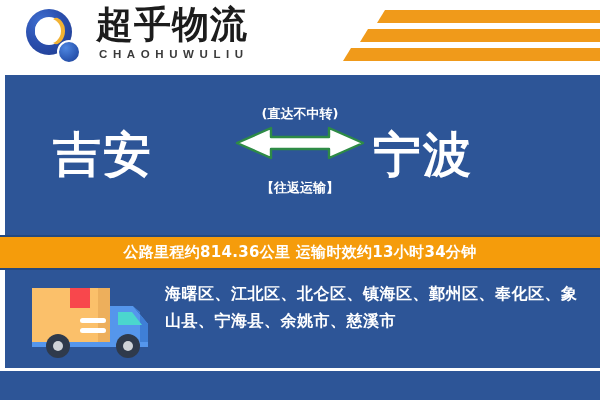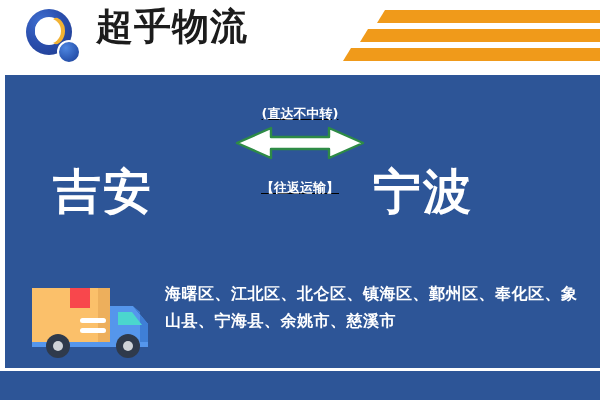--- a/index.html
+++ b/index.html
@@ -61,21 +61,21 @@
     position: absolute;
     left: 31px; top: 31px;
     width: 20px; height: 20px;
     border-radius: 50%;
     background: radial-gradient(circle at 34% 30%, #4e86e0 0%, #2c59b4 60%, #1f3f93 100%);
     border: 2px solid #ffffff;
   }
   .brand-cn {
     position: absolute;
     left: 96px; top: 6px;
-    font-family: Liberation Sans, sans-serif;
+    font-family: Liberation Mono, monospace;
     font-size: 37px;
     font-weight: bold;
     color: #1c1c1c;
     letter-spacing: 1px;
     line-height: 42px;
     white-space: nowrap;
     text-align: center;
   }
   .brand-en {
     position: absolute;
@@ -106,31 +106,29 @@
   }
   .city {
     position: absolute;
     top: 18px;
     font-family: "DejaVu Sans", sans-serif;
     font-size: 48px;
     font-weight: bold;
     color: #ffffff;
     letter-spacing: 2px;
     white-space: nowrap;
-    margin-top: 37px;
   }
   .city-origin { left: 48px; }
   .city-dest  { left: 368px; }
 
   .arrow-block {
     position: absolute;
     left: 210px; top: 0px;
     width: 170px; height: 112px;
     text-align: center;
-    text-decoration: underline;
   }
   .arrow-top-label {
     font-family: "DejaVu Sans", sans-serif;
     font-size: 13px;
     font-weight: bold;
     color: #ffffff;
     line-height: 18px;
     white-space: nowrap;
   }
   .arrow-svg { display: block; margin: 3px auto 0; }
@@ -209,20 +207,21 @@
 
   <div class="logo-mark">
     <div class="logo-ring"></div>
     <div class="logo-hole"></div>
     <div class="logo-crescent"></div>
     <div class="logo-crescent-cut"></div>
     <div class="logo-dot"></div>
   </div>
 
   <div class="brand-cn">超乎物流</div>
+  <div class="brand-en">CHAOHUWULIU</div>
 
   <svg class="stripes" viewBox="0 0 270 55" width="270" height="55">
     <polygon points="55,0 270,0 270,13 47,13" fill="#F09A1A"></polygon>
     <polygon points="38,19 270,19 270,32 30,32" fill="#F09A1A"></polygon>
     <polygon points="21,38 270,38 270,51 13,51" fill="#F09A1A"></polygon>
   </svg>
 </div>
 
 <div class="panel">
 
@@ -235,20 +234,23 @@
       <svg class="arrow-svg" viewBox="0 0 130 34" width="130" height="34">
         <polygon points="2,17 36,2 36,11 94,11 94,2 128,17 94,32 94,23 36,23 36,32" fill="#FFFFFF" stroke="#2E8B46" stroke-width="2.4" stroke-linejoin="round"></polygon>
       </svg>
 
       <div class="arrow-bottom-label">【往返运输】</div>
     </div>
 
     <div class="city city-dest">宁波</div>
   </div>
 
+  <div class="banner">
+    <div class="banner-text">公路里程约814.36公里   运输时效约13小时34分钟</div>
+  </div>
 
   <div class="coverage">
 
     <svg class="truck" viewBox="0 0 125 78" width="125" height="78">
 
       <rect x="2" y="6" width="78" height="54" fill="#FBC06A"></rect>
       <rect x="68" y="6" width="12" height="54" fill="#EDAF5C"></rect>
 
       <rect x="40" y="6" width="20" height="20" fill="#F8474C"></rect>
 

